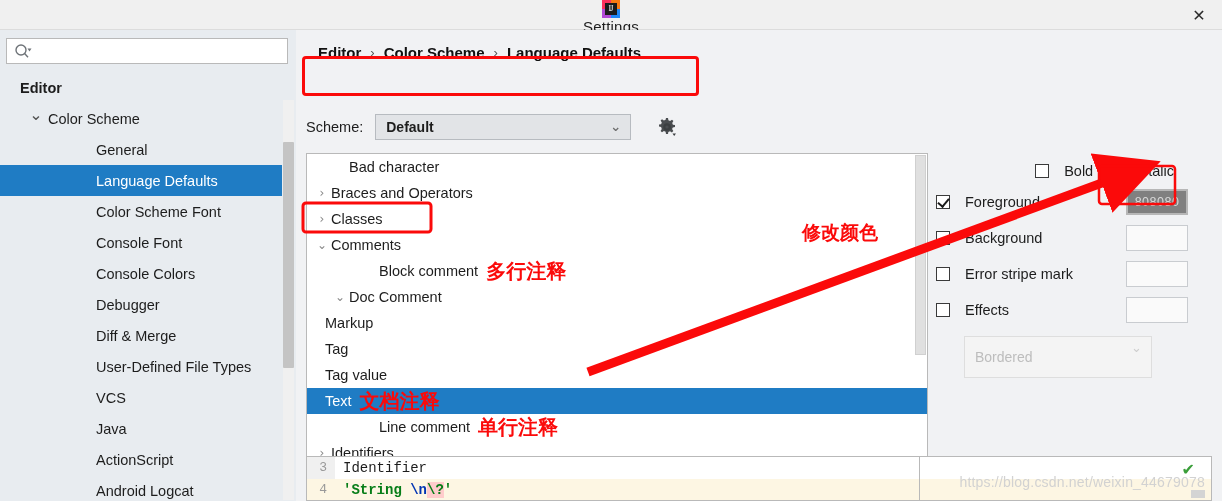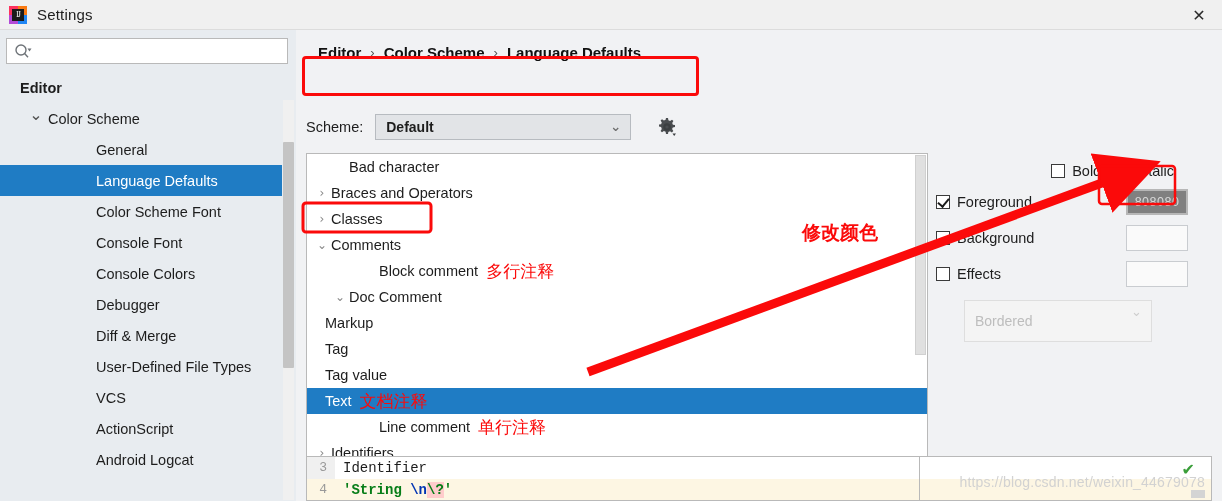--- a/index.html
+++ b/index.html
@@ -15,21 +15,21 @@
     width: 1222px; height: 501px;
     background: #e8ecf0;
   }
 
   
   .titlebar {
     position: absolute; left: 0; top: 0;
     width: 1222px; height: 30px;
     background: #f0f0f0;
     border-bottom: 1px solid #dcdcdc;
-    display: flex; align-items: center;
+    display: flex; align-items: center; flex-direction: column;
   }
   .ij-logo {
     width: 18px; height: 18px; margin-left: 9px; margin-right: 10px;
     position: relative; flex: 0 0 auto;
   }
   .ij-logo .q1 { position:absolute; left:0; top:0; width:9px; height:9px; background:#fe315d; }
   .ij-logo .q2 { position:absolute; left:9px; top:0; width:9px; height:9px; background:#f97a12; }
   .ij-logo .q3 { position:absolute; left:0; top:9px; width:9px; height:9px; background:#b24ad7; }
   .ij-logo .q4 { position:absolute; left:9px; top:9px; width:9px; height:9px; background:#2086f4; }
   .ij-logo .inner {
@@ -156,40 +156,40 @@
   .lchev {
     width: 18px; display: inline-block; text-align: center;
     color: #8a8a8a; font-size: 12px; font-family:"DejaVu Sans", sans-serif;
     flex: 0 0 auto;
   }
   .ind0 { padding-left: 6px; }
   .ind1 { padding-left: 24px; }
   .ind2 { padding-left: 54px; }
   .ind3 { }
   .lrow .cn {
-    color: #fb0a0a; font-weight: normal; font-size: 17px; margin-left: 8px;
+    color: #fb0a0a; font-weight: bold; font-size: 20px; margin-left: 8px;
     font-family: "DejaVu Sans", sans-serif;
   }
   .sb-list {
     position: absolute; right: 1px; top: 1px;
     width: 11px; height: 323px; background: #ffffff;
   }
   .sb-list-thumb {
     position: absolute; left: 0; top: 0; width: 11px; height: 200px;
     background: #e0e0e0; border: 1px solid #d0d0d0;
   }
 
   
   .attrs { position: absolute; left: 640px; top: 128px; width: 280px; }
   .fontrow {
     display: flex; justify-content: flex-end; gap: 22px;
     padding-right: 42px; height: 26px; align-items: center;
   }
   .cb {
-    display: inline-flex; align-items: center; gap: 7px;
+    display: inline-flex; align-items: center; gap: 15px;
     font-size: 14.5px; color: #1d1d1d; cursor: default;
   }
   .box {
     width: 14px; height: 14px; border: 1px solid #3a3a3a; background: #fff;
     display: inline-block; position: relative; flex: 0 0 auto;
   }
   .box.on::after {
     content: ""; position: absolute; left: 3px; top: 0px;
     width: 5px; height: 9px; border: solid #1a1a1a;
     border-width: 0 2px 2px 0; transform: rotate(40deg);
@@ -329,20 +329,23 @@
           <span>Debugger</span>
         </div>
         <div class="tnode l2">
           <span>Diff &amp; Merge</span>
         </div>
         <div class="tnode l2">
           <span>User-Defined File Types</span>
         </div>
         <div class="tnode l2">
           <span>VCS</span>
+        </div>
+        <div class="tnode l2">
+          <span>Java</span>
         </div>
         <div class="tnode l2">
           <span>ActionScript</span>
         </div>
         <div class="tnode l2">
           <span>Android Logcat</span>
         </div>
       </div>
   </div>
 
@@ -459,20 +462,27 @@
           <div class="attrrow">
             <label class="cb">
               <span class="box"></span>
               <span>Background</span>
             </label>
             <div class="swatch"></div>
           </div>
           <div class="attrrow">
             <label class="cb">
               <span class="box"></span>
+              <span>Error stripe mark</span>
+            </label>
+            <div class="swatch"></div>
+          </div>
+          <div class="attrrow">
+            <label class="cb">
+              <span class="box"></span>
               <span>Effects</span>
             </label>
             <div class="swatch"></div>
           </div>
         </div>
       <div class="effectcombo">
         <span>Bordered</span>
         <span class="carat">⌄</span>
       </div>
     </div>

